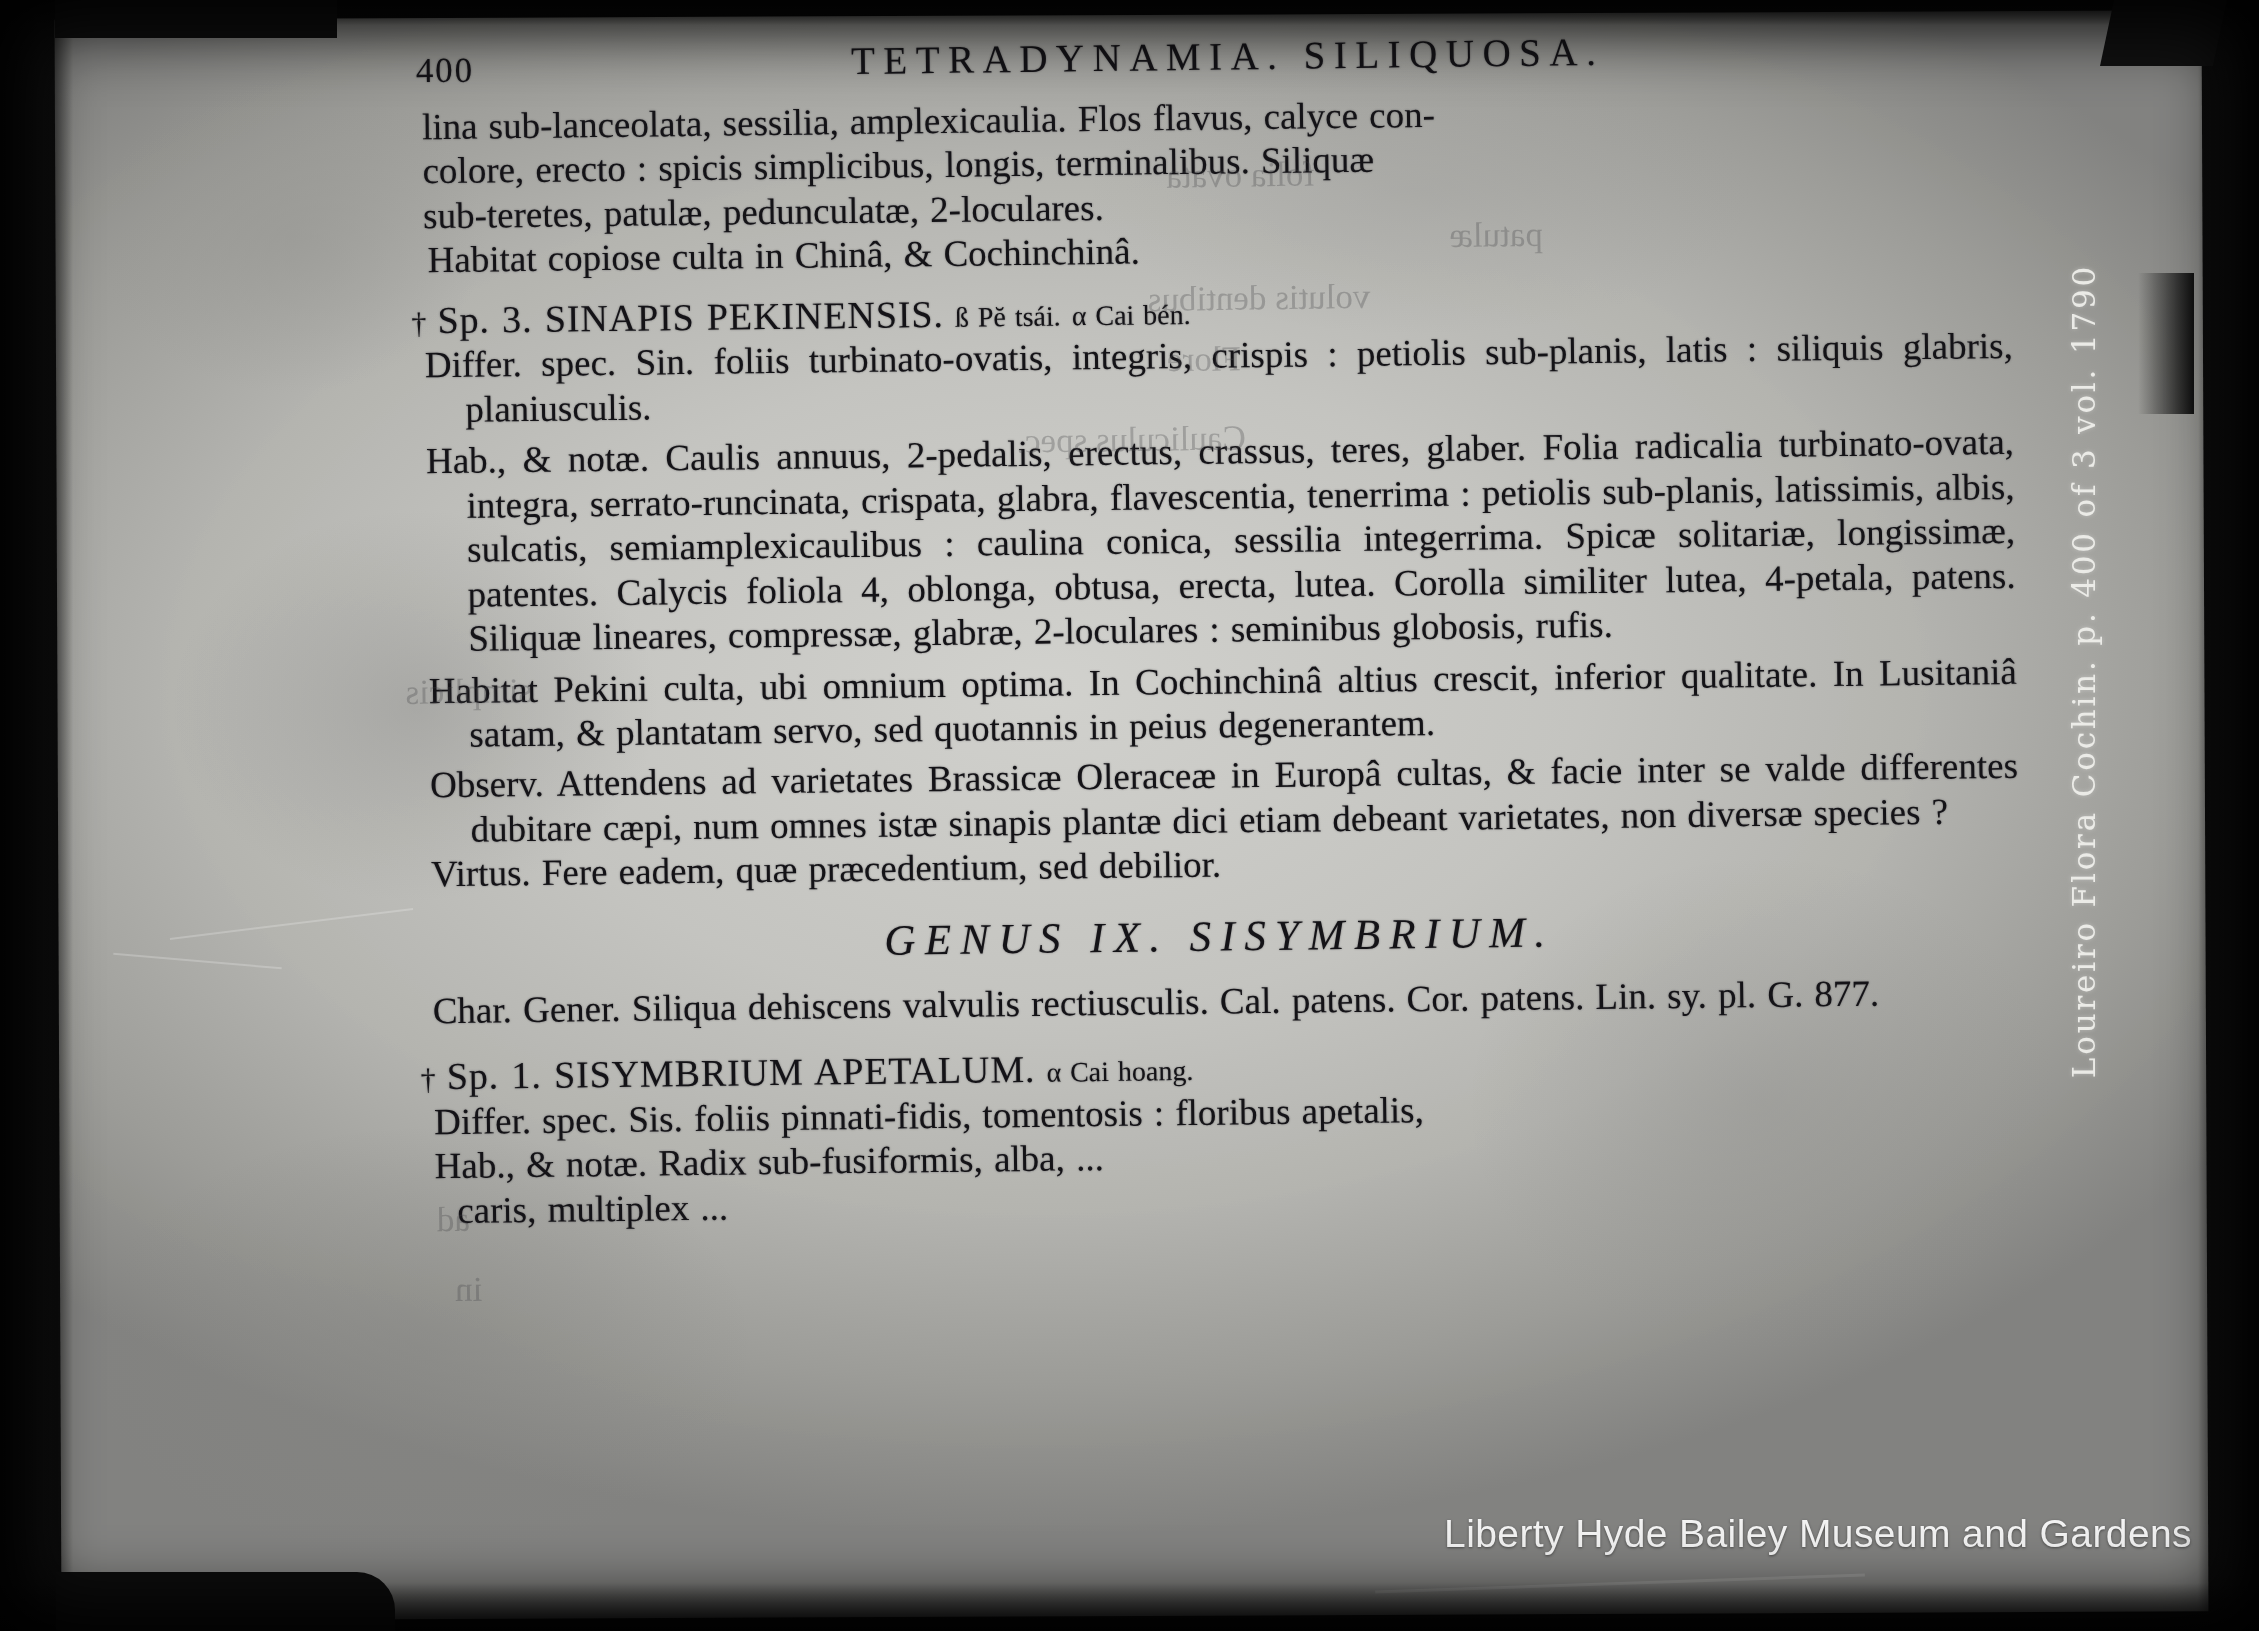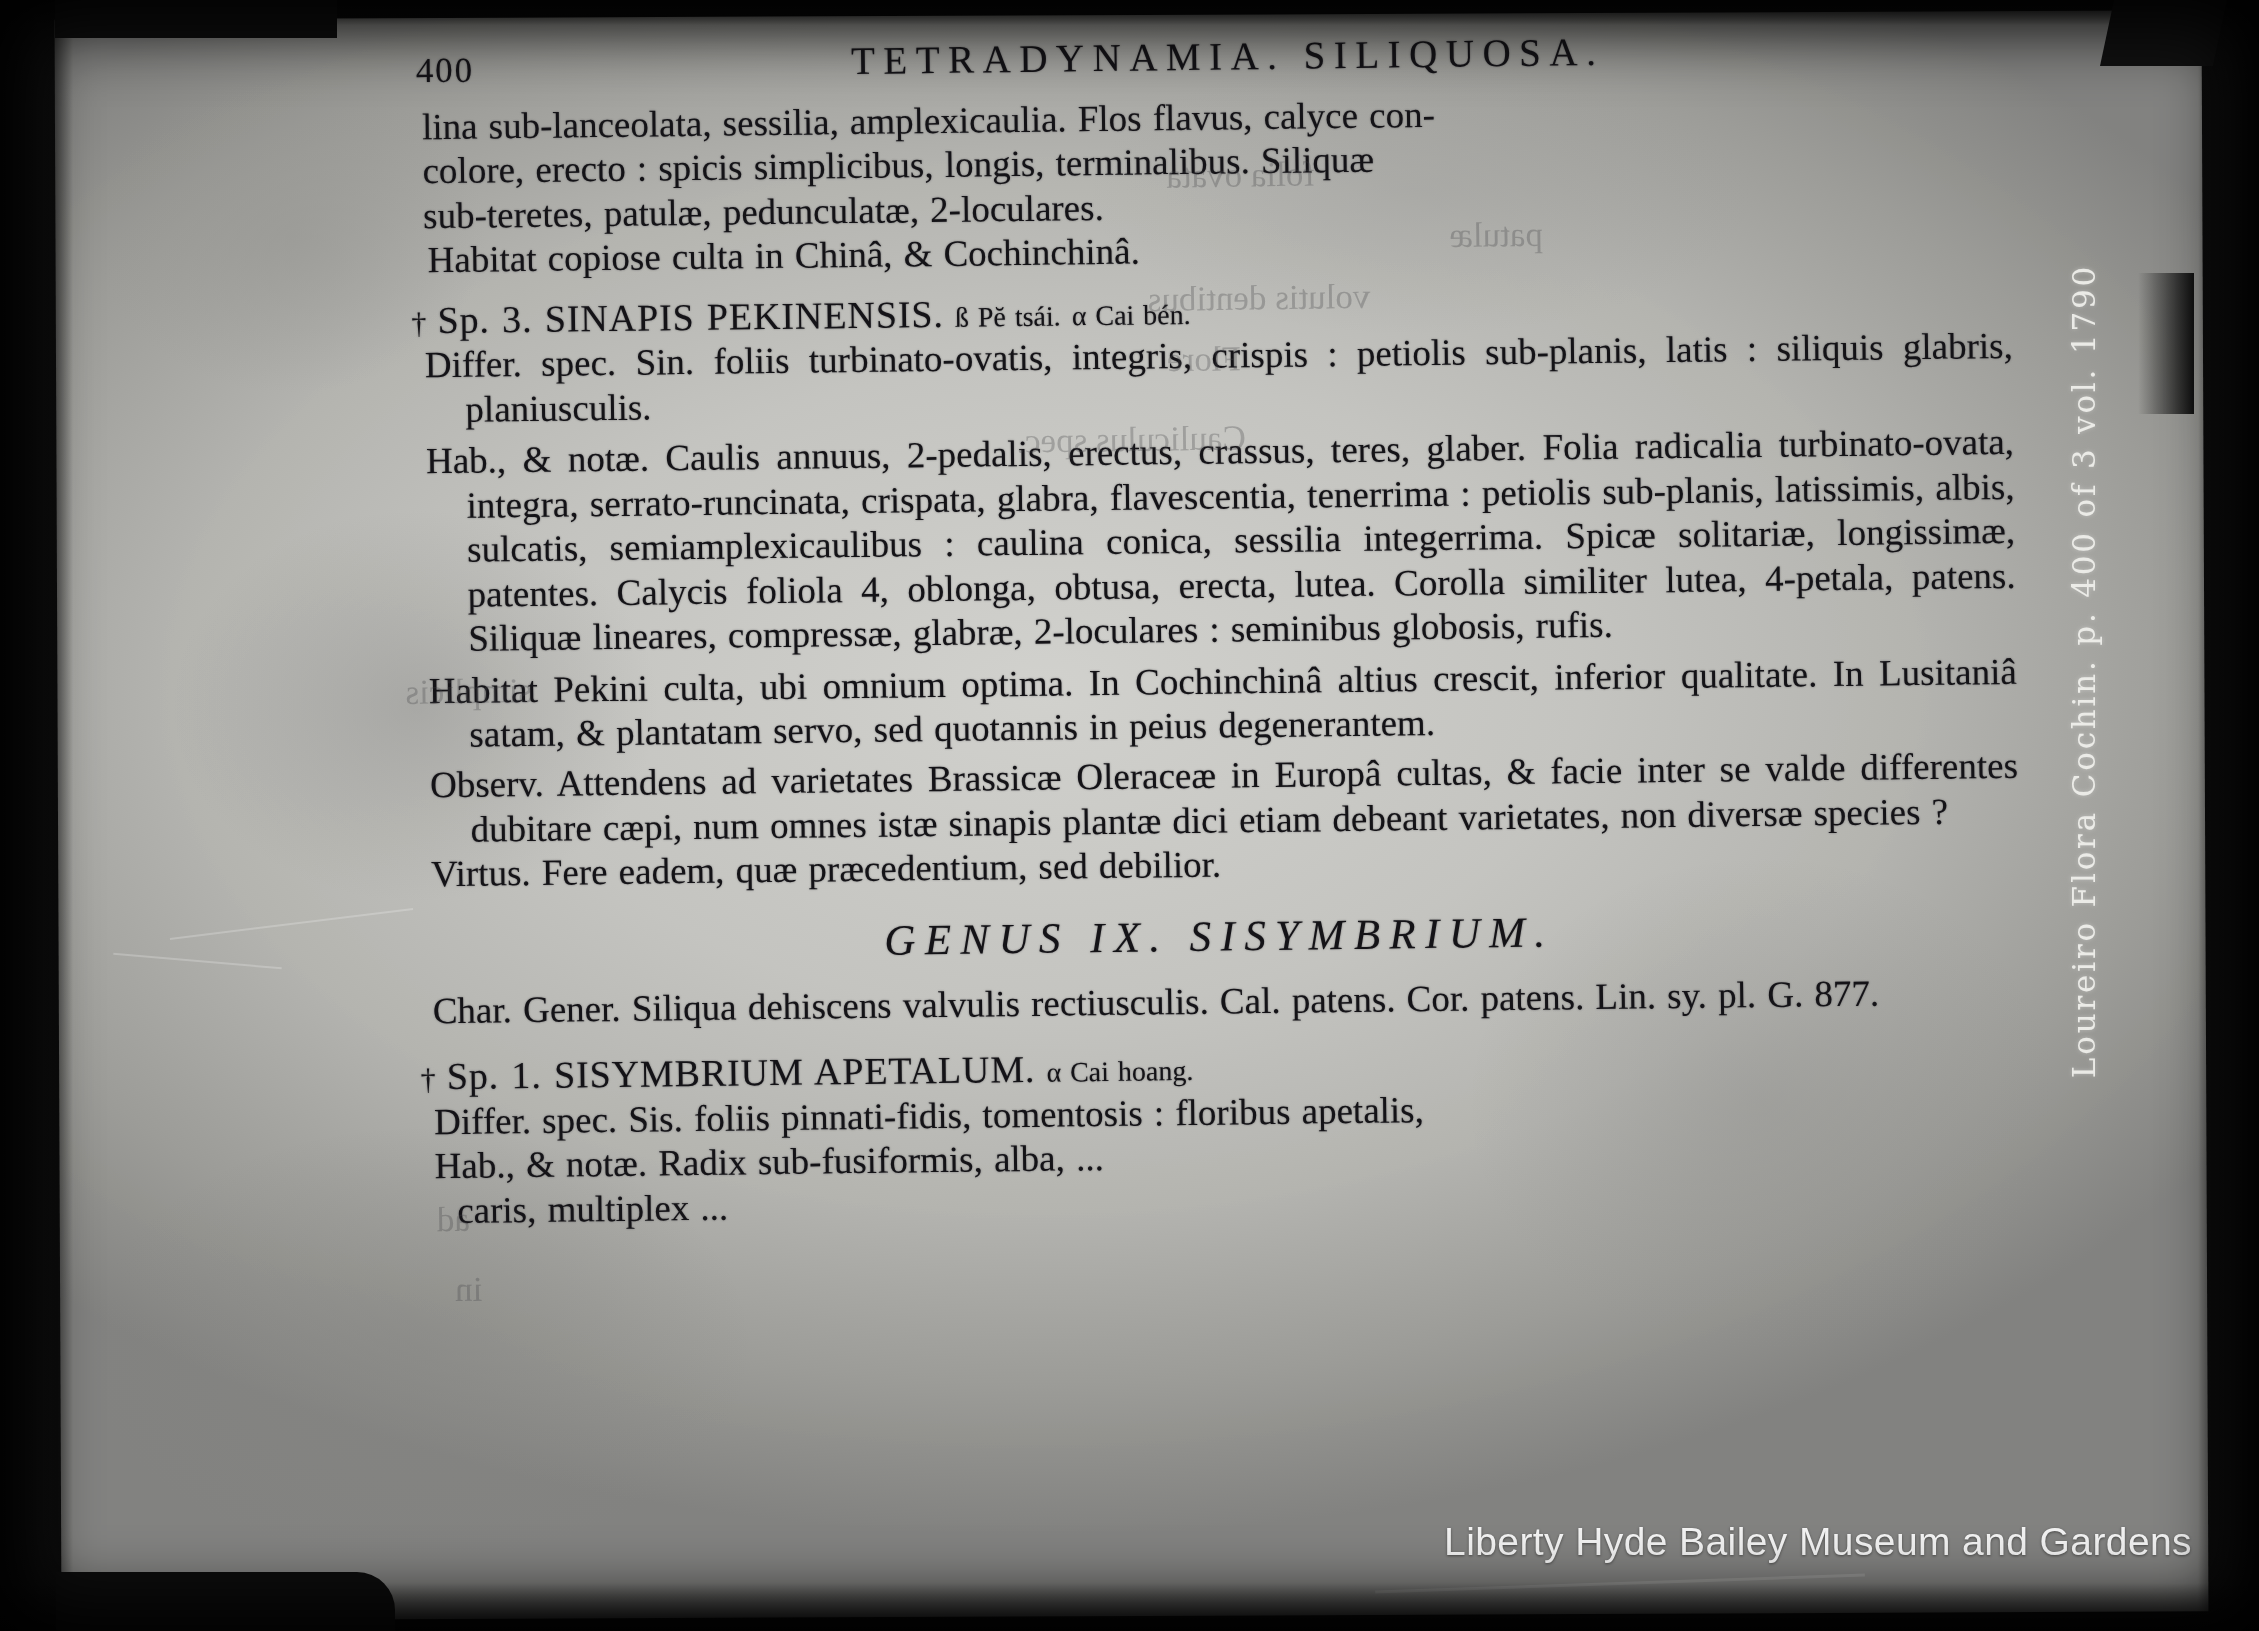--- a/index.html
+++ b/index.html
@@ -149,21 +149,21 @@
     text-shadow: 0 0 4.7px rgba(255,255,255,0.35);
     opacity: 0.92;
     letter-spacing: 2.8px;
     z-index: 25;
   }
 
   
   #watermark {
     position: absolute;
     right: 68px;
-    bottom: 68px;
+    bottom: 76px;
     color: rgba(255,255,255,0.92);
     font-family: "Liberation Sans", sans-serif;
     font-size: 39px;
     letter-spacing: 0.4px;
     text-shadow: 0 0.9px 2.8px rgba(0,0,0,0.45);
     z-index: 35;
     white-space: nowrap;
   }
 
   

